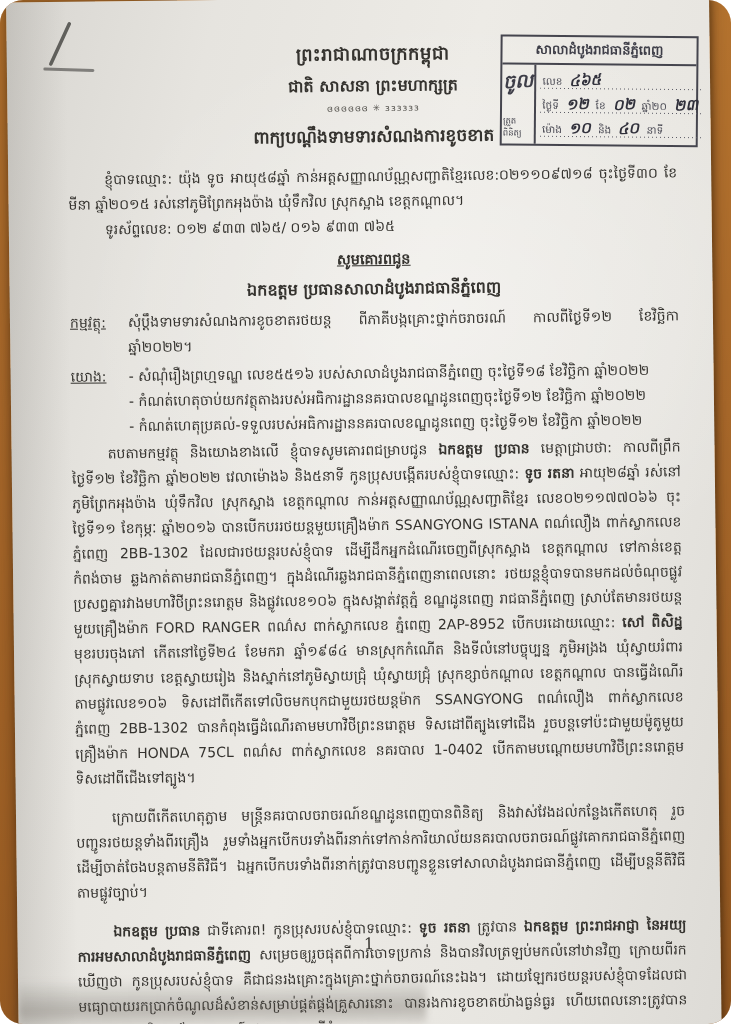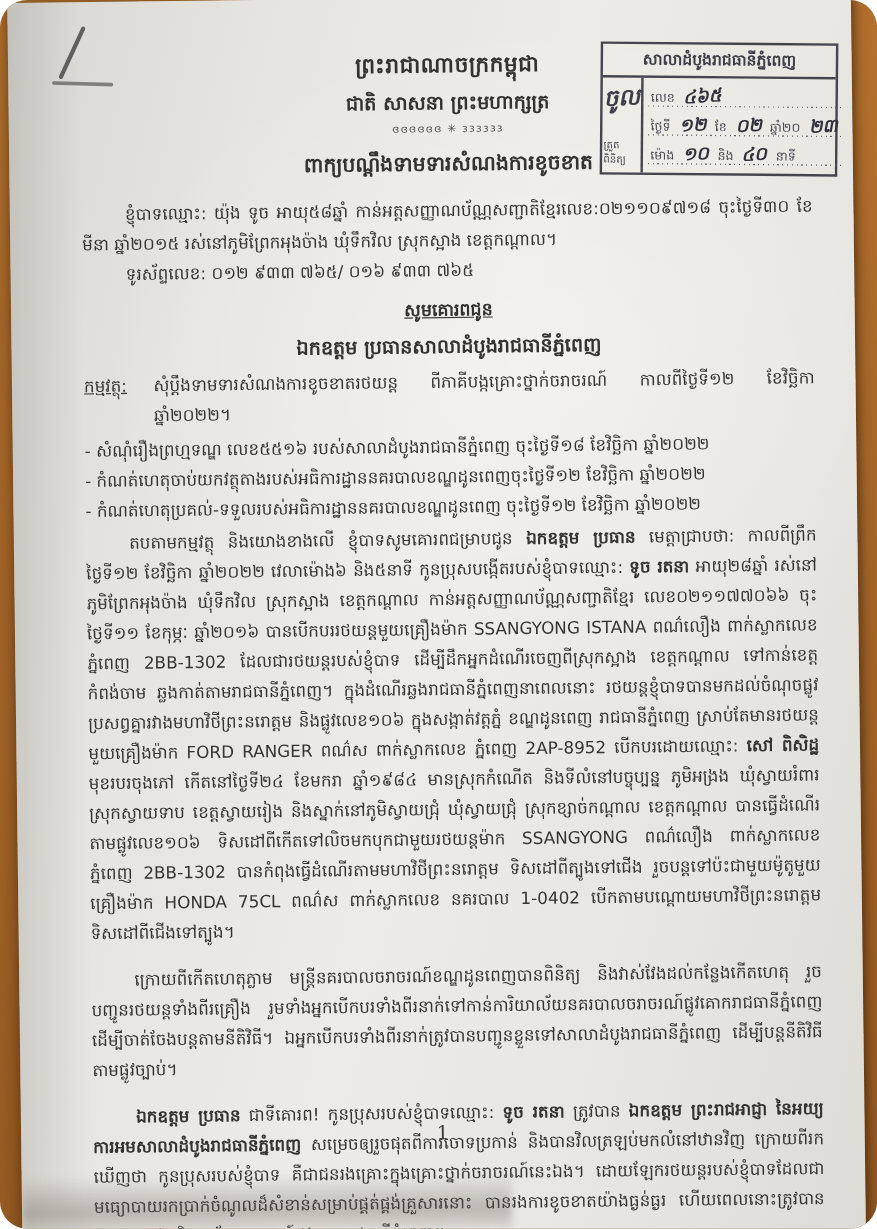--- a/index.html
+++ b/index.html
@@ -156,20 +156,21 @@
         <div class="salute-1">សូមគោរពជូន</div>
         <div class="salute-2">ឯកឧត្តម ប្រធានសាលាដំបូងរាជធានីភ្នំពេញ</div>
       </div>
 
       <div class="kv">
         <div class="kv-label">កម្មវត្ថុ:</div>
         <div class="kv-text">សុំប្ដឹងទាមទារសំណងការខូចខាតរថយន្ត ពីភាគីបង្កគ្រោះថ្នាក់ចរាចរណ៍ កាលពីថ្ងៃទី១២ ខែវិច្ឆិកា ឆ្នាំ២០២២។</div>
       </div>
 
       <div class="kv">
+        <div class="kv-label">យោង:</div>
         <div class="kv-text ref-items">
           <div>- សំណុំរឿងព្រហ្មទណ្ឌ លេខ៥៥១៦ របស់សាលាដំបូងរាជធានីភ្នំពេញ ចុះថ្ងៃទី១៨ ខែវិច្ឆិកា ឆ្នាំ២០២២</div>
           <div>- កំណត់ហេតុចាប់យកវត្ថុតាងរបស់អធិការដ្ឋាននគរបាលខណ្ឌដូនពេញចុះថ្ងៃទី១២ ខែវិច្ឆិកា ឆ្នាំ២០២២</div>
           <div>- កំណត់ហេតុប្រគល់-ទទួលរបស់អធិការដ្ឋាននគរបាលខណ្ឌដូនពេញ ចុះថ្ងៃទី១២ ខែវិច្ឆិកា ឆ្នាំ២០២២</div>
         </div>
       </div>
 
       <p class="para indent"><span>តបតាមកម្មវត្ថុ និងយោងខាងលើ ខ្ញុំបាទសូមគោរពជម្រាបជូន </span><span class="b">ឯកឧត្តម ប្រធាន</span><span> មេត្តាជ្រាបថា: កាលពីព្រឹកថ្ងៃទី១២ ខែវិច្ឆិកា ឆ្នាំ២០២២ វេលាម៉ោង៦ និង៥នាទី កូនប្រុសបង្កើតរបស់ខ្ញុំបាទឈ្មោះ: </span><span class="b">ទូច រតនា</span><span> អាយុ២៨ឆ្នាំ រស់នៅភូមិព្រែកអុងច៉ាង ឃុំទឹកវិល ស្រុកស្អាង ខេត្តកណ្ដាល កាន់អត្តសញ្ញាណប័ណ្ណសញ្ជាតិខ្មែរ លេខ០២១១៧៧០៦៦ ចុះថ្ងៃទី១១ ខែកុម្ភៈ ឆ្នាំ២០១៦ បានបើកបររថយន្តមួយគ្រឿងម៉ាក SSANGYONG ISTANA ពណ៌លឿង ពាក់ស្លាកលេខ ភ្នំពេញ 2BB-1302 ដែលជារថយន្តរបស់ខ្ញុំបាទ ដើម្បីដឹកអ្នកដំណើរចេញពីស្រុកស្អាង ខេត្តកណ្ដាល ទៅកាន់ខេត្តកំពង់ចាម ឆ្លងកាត់តាមរាជធានីភ្នំពេញ។ ក្នុងដំណើរឆ្លងរាជធានីភ្នំពេញនាពេលនោះ រថយន្តខ្ញុំបាទបានមកដល់ចំណុចផ្លូវប្រសព្វគ្នារវាងមហាវិថីព្រះនរោត្តម និងផ្លូវលេខ១០៦ ក្នុងសង្កាត់វត្តភ្នំ ខណ្ឌដូនពេញ រាជធានីភ្នំពេញ ស្រាប់តែមានរថយន្តមួយគ្រឿងម៉ាក FORD RANGER ពណ៌ស ពាក់ស្លាកលេខ ភ្នំពេញ 2AP-8952 បើកបរដោយឈ្មោះ: </span><span class="b">សៅ ពិសិដ្ឋ</span><span> មុខរបរចុងភៅ កើតនៅថ្ងៃទី២៤ ខែមករា ឆ្នាំ១៩៨៤ មានស្រុកកំណើត និងទីលំនៅបច្ចុប្បន្ន ភូមិអង្រង ឃុំស្វាយរំពារ ស្រុកស្វាយទាប ខេត្តស្វាយរៀង និងស្នាក់នៅភូមិស្វាយជ្រុំ ឃុំស្វាយជ្រុំ ស្រុកខ្សាច់កណ្ដាល ខេត្តកណ្ដាល បានធ្វើដំណើរតាមផ្លូវលេខ១០៦ ទិសដៅពីកើតទៅលិចមកបុកជាមួយរថយន្តម៉ាក SSANGYONG ពណ៌លឿង ពាក់ស្លាកលេខ ភ្នំពេញ 2BB-1302 បានកំពុងធ្វើដំណើរតាមមហាវិថីព្រះនរោត្តម ទិសដៅពីត្បូងទៅជើង រួចបន្តទៅប៉ះជាមួយម៉ូតូមួយគ្រឿងម៉ាក HONDA 75CL ពណ៌ស ពាក់ស្លាកលេខ នគរបាល 1-0402 បើកតាមបណ្ដោយមហាវិថីព្រះនរោត្តមទិសដៅពីជើងទៅត្បូង។</span></p>
 
       <p class="para indent">ក្រោយពីកើតហេតុភ្លាម មន្ត្រីនគរបាលចរាចរណ៍ខណ្ឌដូនពេញបានពិនិត្យ និងវាស់វែងដល់កន្លែងកើតហេតុ រួចបញ្ជូនរថយន្តទាំងពីរគ្រឿង រួមទាំងអ្នកបើកបរទាំងពីរនាក់ទៅកាន់ការិយាល័យនគរបាលចរាចរណ៍ផ្លូវគោករាជធានីភ្នំពេញ ដើម្បីចាត់ចែងបន្តតាមនីតិវិធី។ ឯអ្នកបើកបរទាំងពីរនាក់ត្រូវបានបញ្ជូនខ្លួនទៅសាលាដំបូងរាជធានីភ្នំពេញ ដើម្បីបន្តនីតិវិធីតាមផ្លូវច្បាប់។</p>

